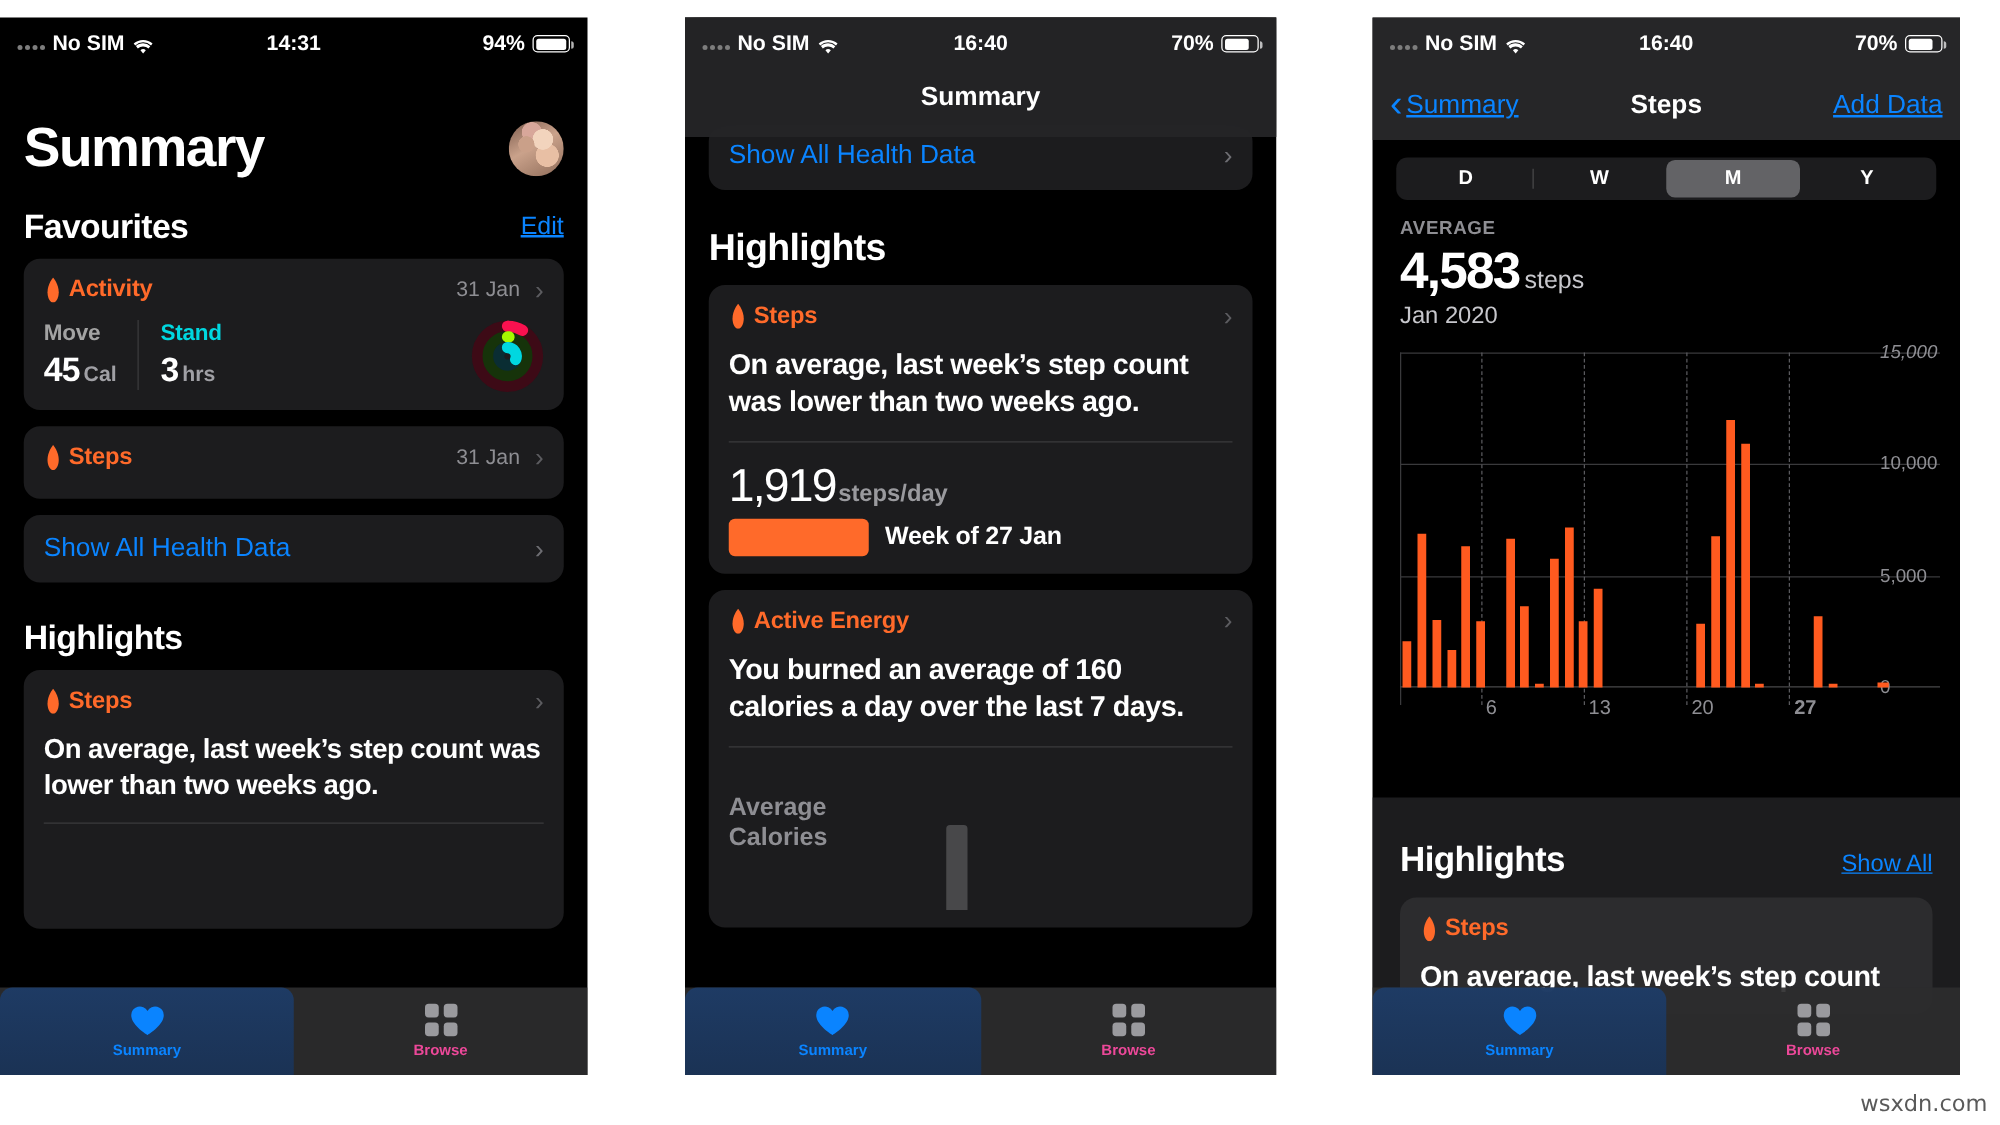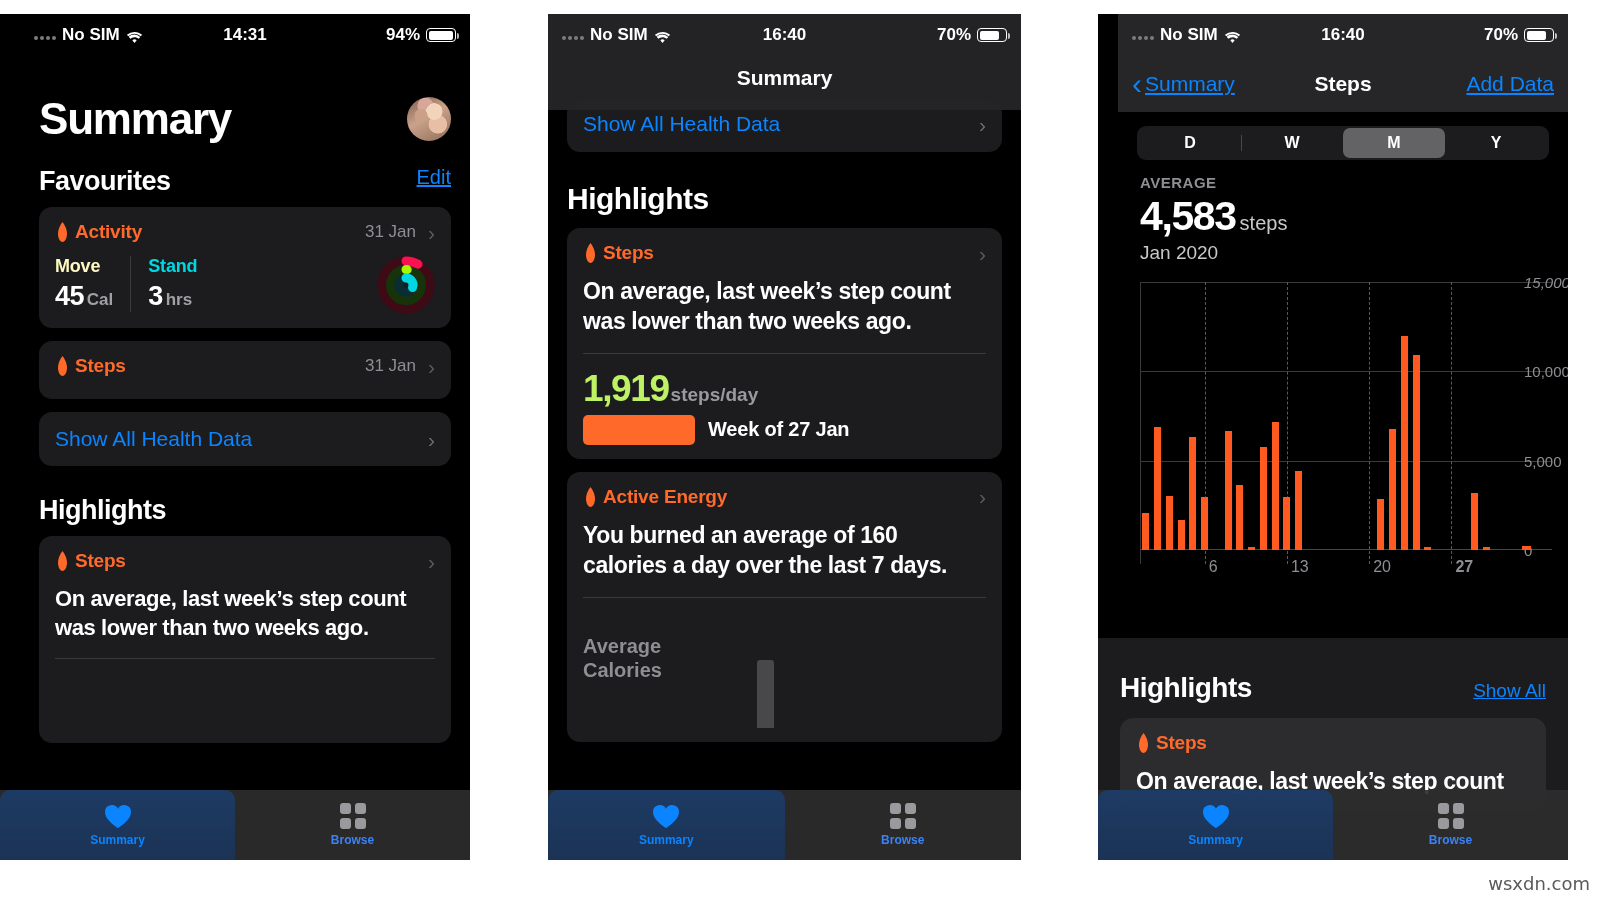--- a/index.html
+++ b/index.html
@@ -8,21 +8,20 @@
     background: #ffffff;
     font-family: "Liberation Sans", sans-serif;
     overflow: hidden;
   }
   .stage { position: relative; width: 1600px; height: 900px; background: #fff; }
 
   .phone {
     position: absolute;
     background: #000;
     overflow: hidden;
-    padding-left: 20px;
   }
   #phone1 { left: 0px;    top: 14px; width: 470px; height: 846px; }
   #phone2 { left: 548px;  top: 14px; width: 473px; height: 846px; }
   #phone3 { left: 1098px; top: 14px; width: 470px; height: 846px; }
 
   
   .statusbar {
     position: relative; height: 42px;
     display: flex; align-items: center;
     color: #fff; font-size: 17px; font-weight: 600;
@@ -64,21 +63,21 @@
   
   .p1-header { display:flex; align-items:center; padding: 38px 19px 0 19px; }
   .avatar { width: 44px; height: 44px; border-radius: 50%; margin-left:auto;
             background:
               radial-gradient(circle at 32% 42%, #caa089 0 16%, transparent 17%),
               radial-gradient(circle at 62% 33%, #f2d4bd 0 20%, transparent 21%),
               radial-gradient(circle at 70% 62%, #e8bfa4 0 22%, transparent 23%),
               radial-gradient(circle at 42% 20%, #d8a79a 0 18%, transparent 19%),
               linear-gradient(150deg,#7b5a4c,#caa28b 45%,#8f6c59);
             overflow:hidden; }
-  .fav-row { display:flex; align-items:flex-start; padding: 22px 19px 10px 19px; }
+  .fav-row { display:flex; align-items:center; padding: 22px 19px 10px 19px; }
   .fav-row .link { margin-left:auto; }
 
   
   .act-metrics { display:flex; align-items:flex-start; margin-top: 13px; }
   .metric { padding-right: 17px; }
   .metric + .metric { border-left: 1px solid #3a3a3c; padding-left: 17px; }
   .m-label { font-size: 18px; font-weight: 700; letter-spacing:-.2px; }
   .m-val { color:#fff; font-size: 27px; font-weight: 800; margin-top: 4px; letter-spacing:-.6px;}
   .m-unit { color:#a0a0a5; font-size: 17px; font-weight: 600; margin-left: 3px; letter-spacing:0;}
   .rings { margin-left:auto; width: 58px; height: 58px; border-radius:50%;
@@ -96,39 +95,39 @@
   .divider { height:1px; background:#3a3a3c; margin-top: 16px; }
 
   
   .tabbar { position:absolute; left:0; right:0; bottom:0; height: 70px; display:flex;
             background: rgba(44,44,46,.92); }
   .tab { flex:1; display:flex; flex-direction:column; align-items:center;
          justify-content:center; gap:4px; }
   .tab.sel { background: linear-gradient(180deg, rgba(28,62,110,.85), rgba(24,52,92,.85)); border-radius:10px 10px 0 0;}
   .tab .tlabel { font-size: 12px; font-weight: 600; }
   .tab.sel .tlabel { color:#0a84ff; }
-  .tab .tlabel.dim { color:#3b82f6; }
+  .tab .tlabel.dim { color:#ec4899; }
   .heart { width:28px; height:25px; }
   .grid4 { width:26px; height:26px; display:grid; grid-template-columns:1fr 1fr;
            grid-template-rows:1fr 1fr; gap:4px; }
   .grid4 i { background:#9a9a9e; border-radius:3px; display:block; }
 
   
   .navbar2 { position:absolute; left:0; right:0; top:0; height:96px;
              background: rgba(38,38,40,.93); backdrop-filter: blur(10px);
              z-index: 5; }
   .navbar2 .nav-title { position:absolute; left:0; right:0; top:52px; text-align:center;
                         color:#fff; font-size:21px; font-weight:700; }
   .p2-scroll { position:absolute; left:0; right:0; top:0; bottom:0; }
   .p2-cut { padding-top: 86px; }
   .cut-card { background:#1c1c1e; border-radius:13px; margin:0 19px; padding: 12px 16px 16px;
               display:flex; align-items:center; }
   .cut-card .link { text-decoration:none; font-size:21px; }
 
-  .bigcmp-num { color:#bef264; font-size: 37px; font-weight:700; letter-spacing:-1.4px; }
+  .bigcmp-num { color:#ffffff; font-size: 37px; font-weight:400; letter-spacing:-1.4px; }
   .bigcmp-unit { color:#9a9a9e; font-size: 19px; font-weight:600; letter-spacing:0; margin-left:2px;}
   .cmp-row { display:flex; align-items:center; gap:13px; margin-top: 5px; }
   .bar-fill { height: 30px; border-radius: 5px; background:#ff6a2a; width: 112px; }
   .bar-label { color:#fff; font-size:20px; font-weight:700; letter-spacing:-.2px; }
   .bar-wide { height: 33px; border-radius:6px; background:#48484a; display:flex;
               align-items:center; padding: 0 12px; margin-top: 5px; }
 
   .avg-cal { color:#8e8e93; font-size: 20px; font-weight:700; line-height:1.22; }
   .mini-bar { position:absolute; width: 17px; background:#48484a; border-radius:3px 3px 0 0; }
 
@@ -228,21 +227,21 @@
             <svg viewBox="0 0 15 20" width="15" height="20">
                 <path d="M7.5 0C7.5 0 3 5.4 3 11.7 3 16 5 20 7.5 20S12 16 12 11.7C12 5.4 7.5 0 7.5 0z" fill="#ff6a2a"></path>
               </svg>
           </span>
           <span class="card-title">Activity</span>
           <span class="card-meta">31 Jan</span>
           <span class="chev">›</span>
         </div>
         <div class="act-metrics">
           <div class="metric">
-            <div class="m-label" style="color:#fef9c3">Move</div>
+            <div class="m-label" style="color:#a3a3a3">Move</div>
             <div class="m-val"><span>45</span><span class="m-unit">Cal</span></div>
           </div>
           <div class="metric">
             <div class="m-label" style="color:#00d7e0">Stand</div>
             <div class="m-val"><span>3</span><span class="m-unit">hrs</span></div>
           </div>
           <div class="rings">
             <svg viewBox="0 0 58 58" width="58" height="58">
               <circle cx="29" cy="29" r="24" fill="none" stroke="#3d0a16" stroke-width="9"></circle>
               <circle cx="29" cy="29" r="15.5" fill="none" stroke="#16330a" stroke-width="9"></circle>

